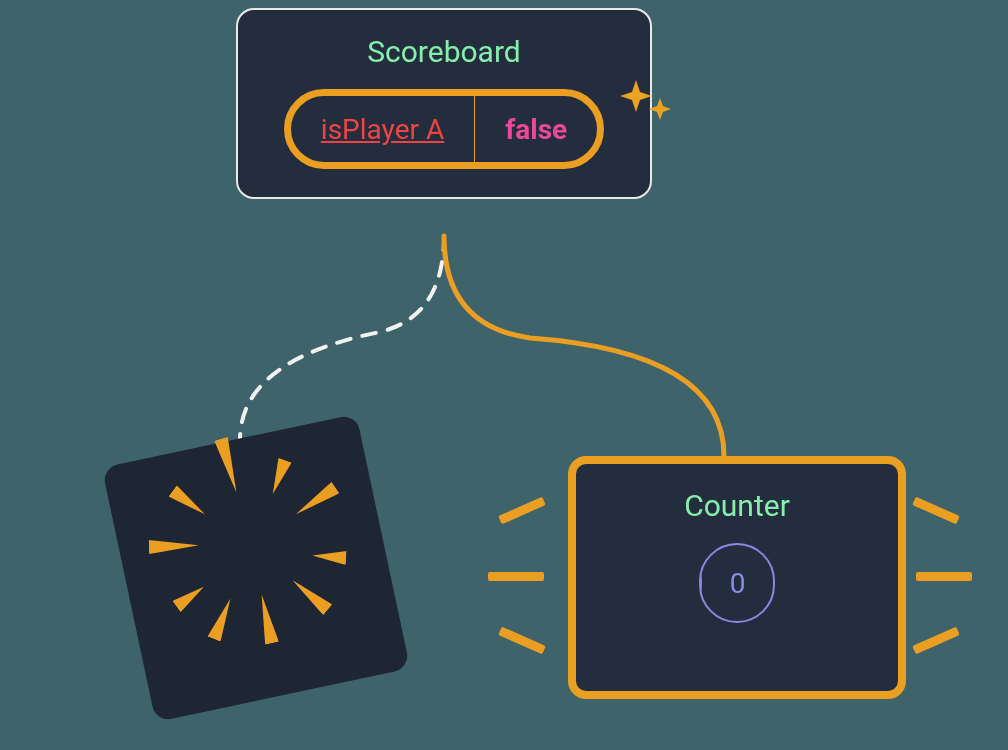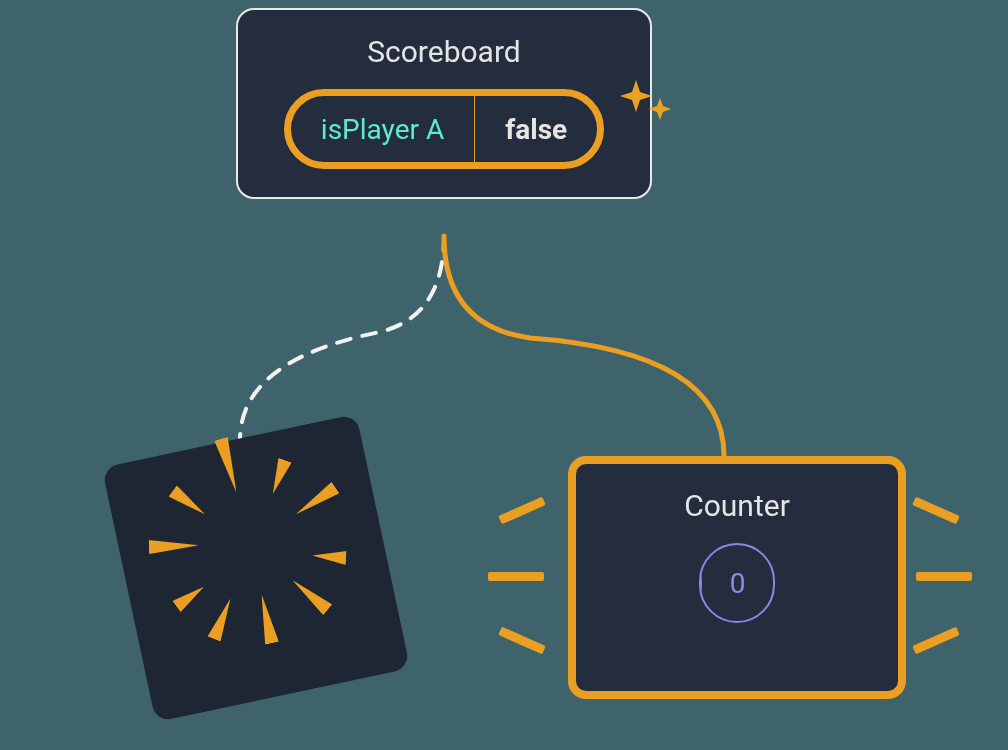--- a/index.html
+++ b/index.html
@@ -37,21 +37,21 @@
     border: 2px solid #e9e9e9;
   }
   .counter {
     left: 568px;
     top: 456px;
     width: 338px;
     height: 243px;
     border: 8px solid #eb9f22;
   }
   .title {
-    color: #e5e5e5;
+    color: #86efac;
     font-size: 30px;
     margin-bottom: 20px;
   }
   .pill {
     display: flex;
     align-items: stretch;
     border-radius: 999px;
     overflow: hidden;
     height: 80px;
   }
@@ -71,22 +71,22 @@
     padding: 0 30px;
   }
   .pill .divider {
     width: 1px;
     background: #eb9f22;
   }
   .pill.plain .divider {
     width: 1px;
     background: #8a87e4;
   }
-  .key   { color: #5eead4; font-weight: 400; }
-  .value { color: #e5e5e5; font-weight: 700; }
+  .key   { color: #ef4444; font-weight: 400; text-decoration: underline; }
+  .value { color: #ec4899; font-weight: 700; }
   .value-plain { color: #8b8be6; font-weight: 400; }
 
   
   .broken {
     position: absolute;
     left: 126px;
     top: 438px;
     width: 260px;
     height: 260px;
     background: #1e2533;

